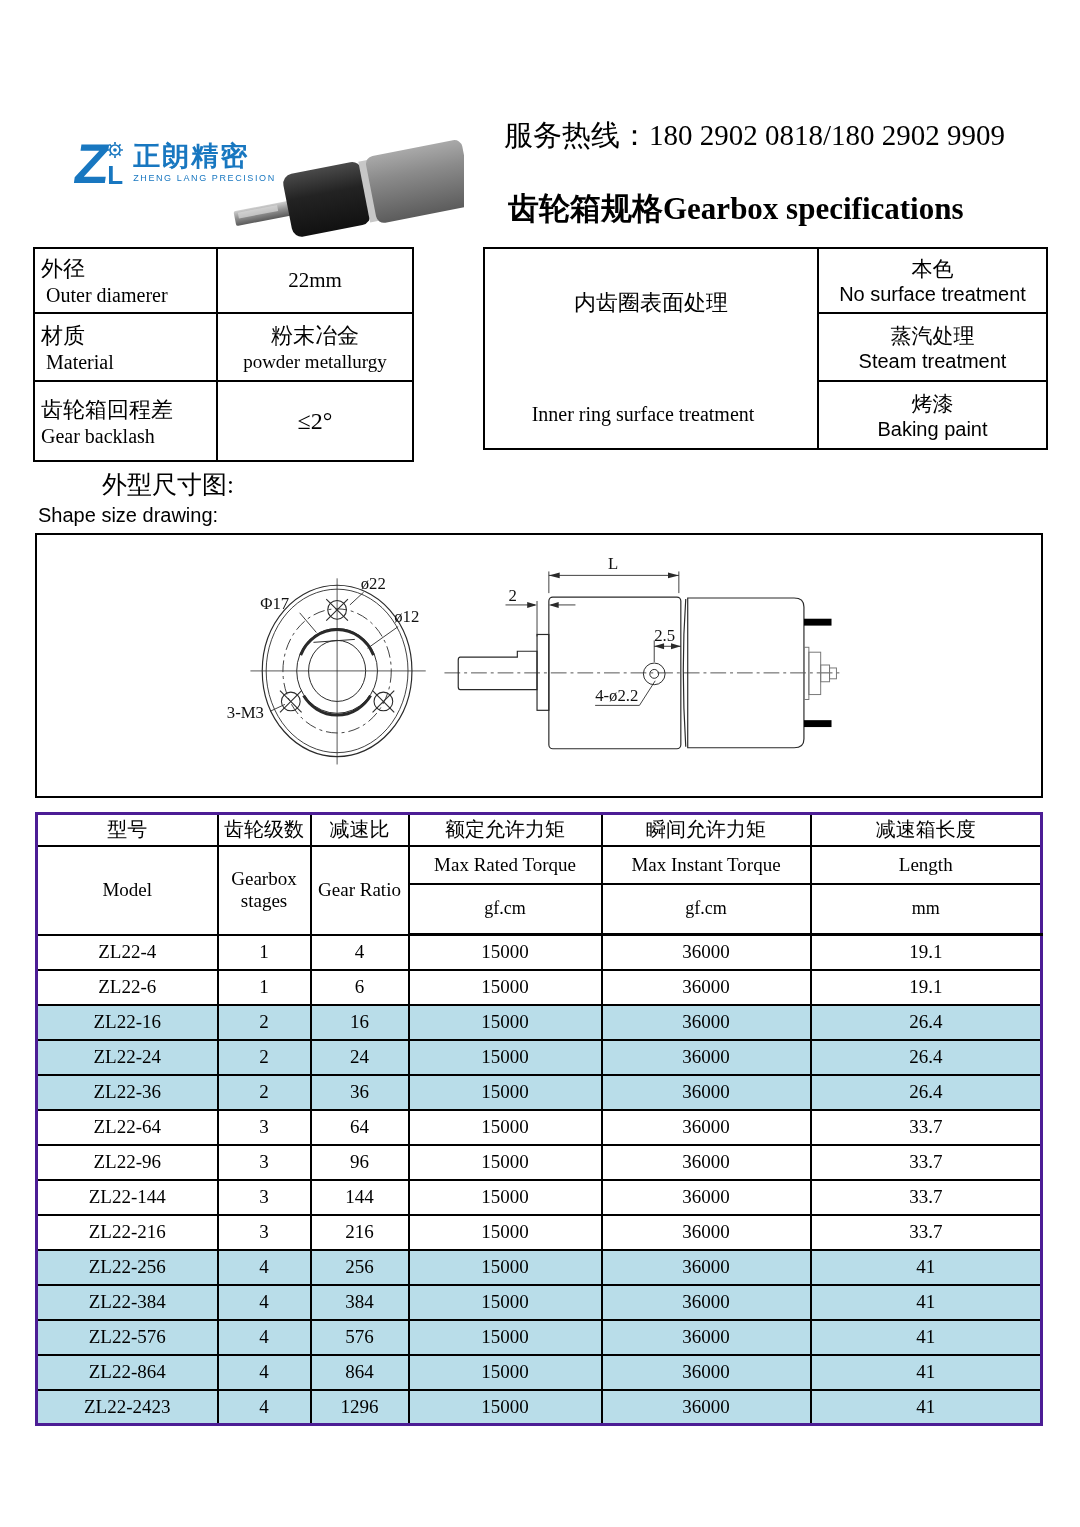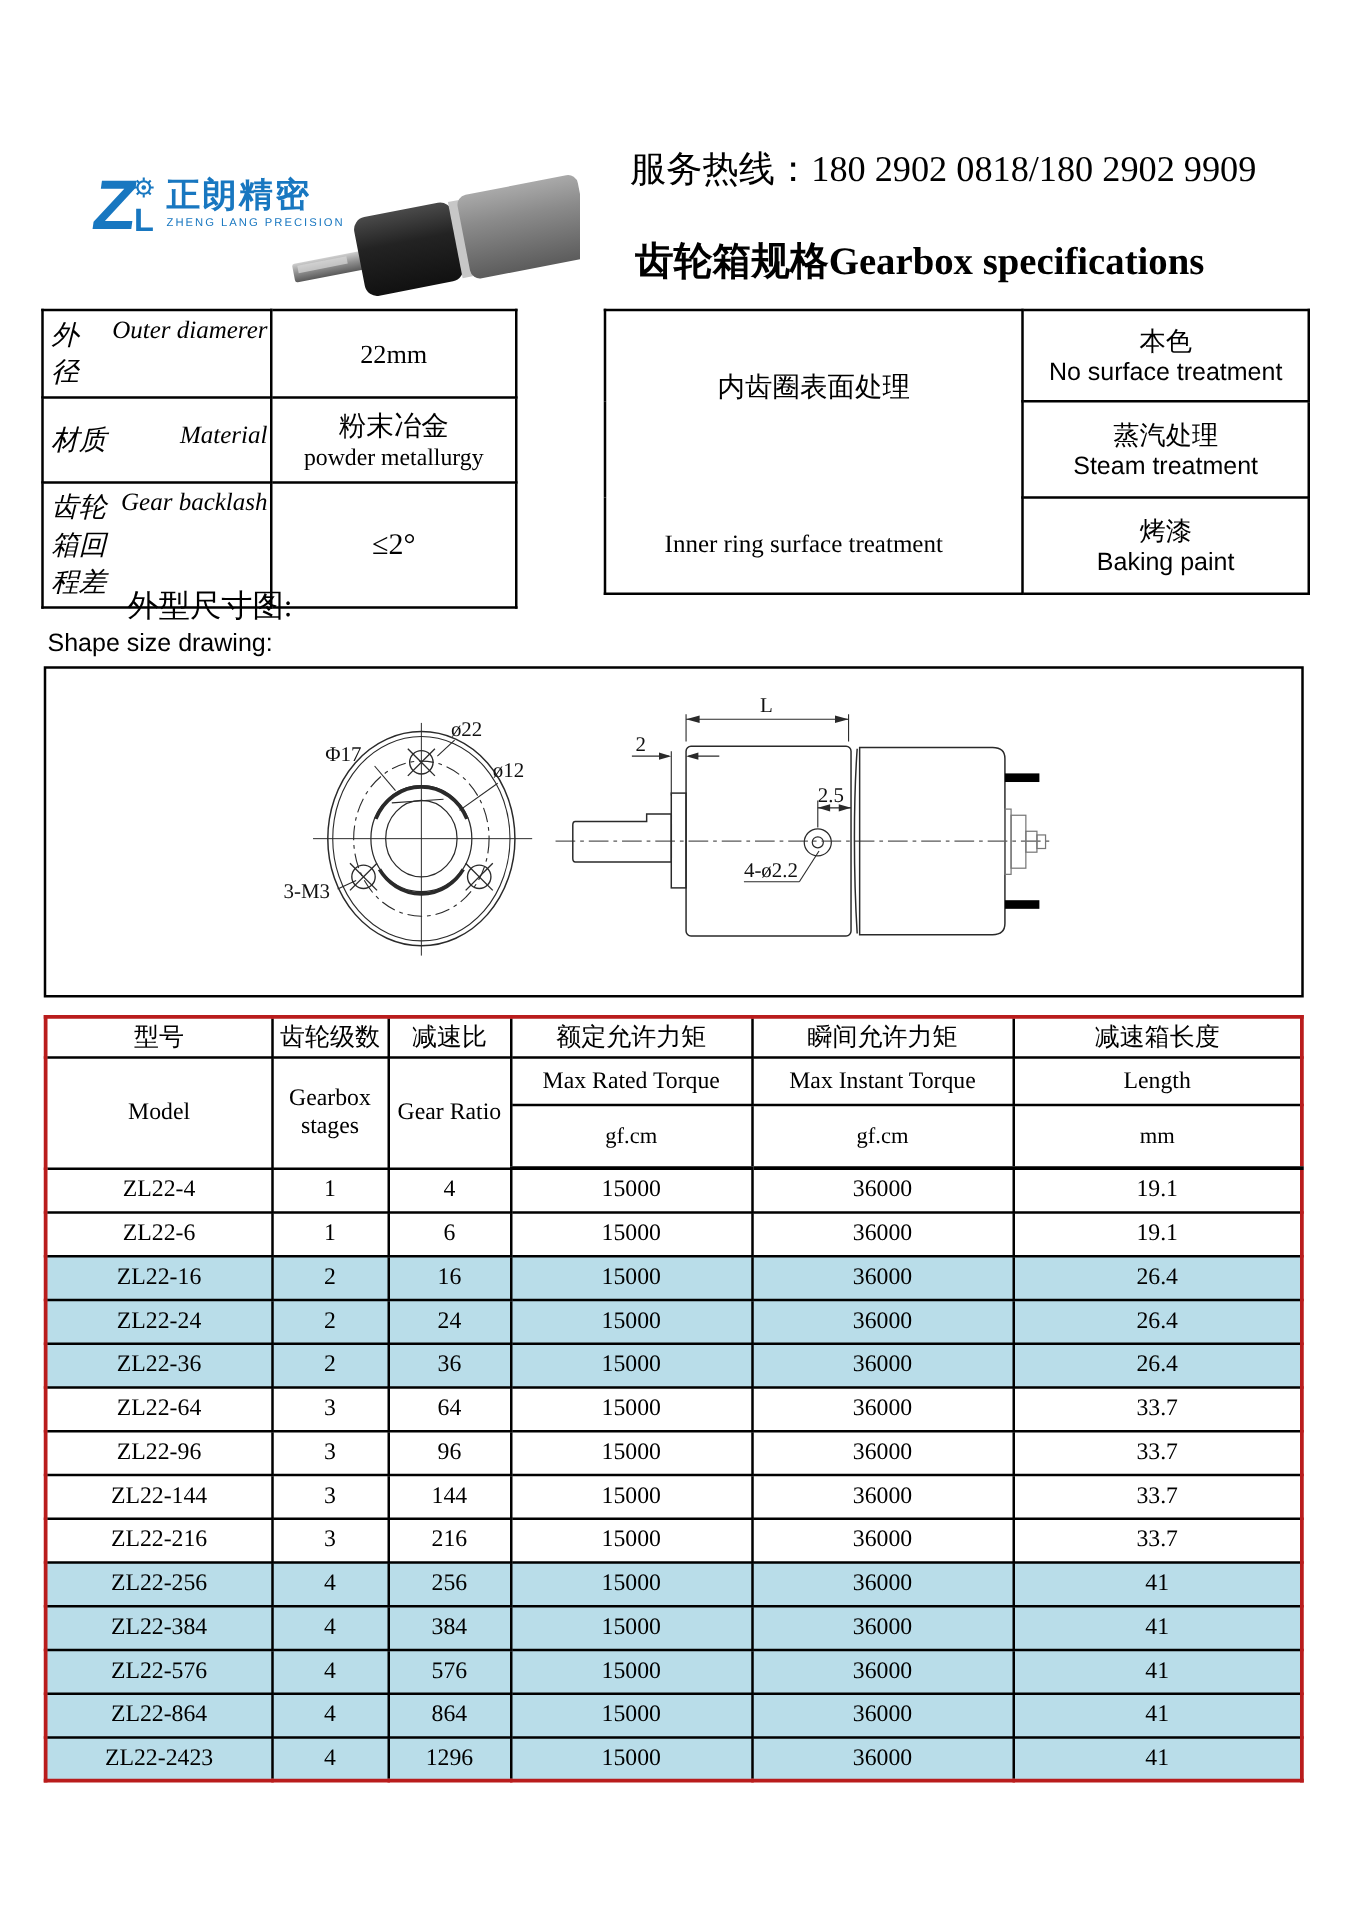--- a/index.html
+++ b/index.html
@@ -16,42 +16,42 @@
   .brand-cn { font-weight:bold; font-size:27px; line-height:28px; color:var(--accent); letter-spacing:2px; }
   .brand-en { font-family:"Liberation Sans",sans-serif; font-size:9px; letter-spacing:1.6px; color:var(--accent); margin-top:3px; }
   .photo { position:absolute; left:224px; top:138px; width:240px; height:102px; }
   .hotline { position:absolute; left:504px; top:116px; font-size:29px; }
   .doc-title { position:absolute; left:508px; top:188px; font-size:31px; font-weight:bold; }
 
   
   table.spec { position:absolute; border-collapse:collapse; table-layout:fixed; }
   table.spec td { border:2px solid #000; vertical-align:middle; }
   .lab-cell { padding:4px 2px 4px 6px; }
-  .lab-wrap { display:flex; flex-direction:row; justify-content:space-between; height:100%;font-style:italic; }
+  .lab-wrap { display:flex; flex-direction:column; justify-content:space-between; height:100%; }
   .lab-cn { font-size:22px; }
   .lab-en { font-size:20px; }
   .val-cell { text-align:center; }
   .val-cn { font-size:22px; display:block; }
   .val-en { font-size:19px; display:block; }
-  .merged-wrap { position:relative; height:225px; }
+  .merged-wrap { position:relative; height:197px; }
   .m-cn { position:absolute; left:0; right:0; top:27%; transform:translateY(-50%); text-align:center; font-size:22px; }
   .m-en { position:absolute; left:0; right:16px; top:83%; transform:translateY(-50%); text-align:center; font-size:20px; }
   .opt-cell { text-align:center; }
   .opt-cn { display:block; font-size:21px; }
   .opt-en { display:block; font-size:20px; font-family:"Liberation Sans",sans-serif; }
 
   
   .dwg-label-cn { position:absolute; left:62px; top:468px; font-size:25px;margin-left:40px; }
   .dwg-label-en { position:absolute; left:38px; top:504px; font-size:20px; font-family:"Liberation Sans",sans-serif; }
   .dwg-box { position:absolute; left:35px; top:533px; width:1008px; height:265px; border:2px solid #000; }
   .dwg-box svg { display:block; width:100%; height:100%; }
   .dim { font-family:"Liberation Serif",serif; font-size:17px; fill:#111; }
 
   
-  table.main { position:absolute; left:35px; top:812px; width:1005px; border-collapse:collapse; table-layout:fixed; border:3px solid #b91c1c; }
+  table.main { position:absolute; left:35px; top:812px; width:1005px; border-collapse:collapse; table-layout:fixed; border:3px solid #4c1d95; }
   table.main th, table.main td { border:2px solid #000; text-align:center; vertical-align:middle; font-weight:normal; padding:0; }
   table.main thead tr.r1 th { font-size:20px; height:32px; }
   table.main thead tr.r2 th { font-size:19px; height:38px; }
   table.main thead tr.r3 th { font-size:18px; height:51px; border-bottom:3px solid #000; }
   table.main thead th.small { font-size:12px; }
   table.main tbody tr { height:35px; }
   table.main tbody td { font-size:19px; }
   table.main tbody tr.hl td { background:var(--hl); }
 </style>
 </head>

